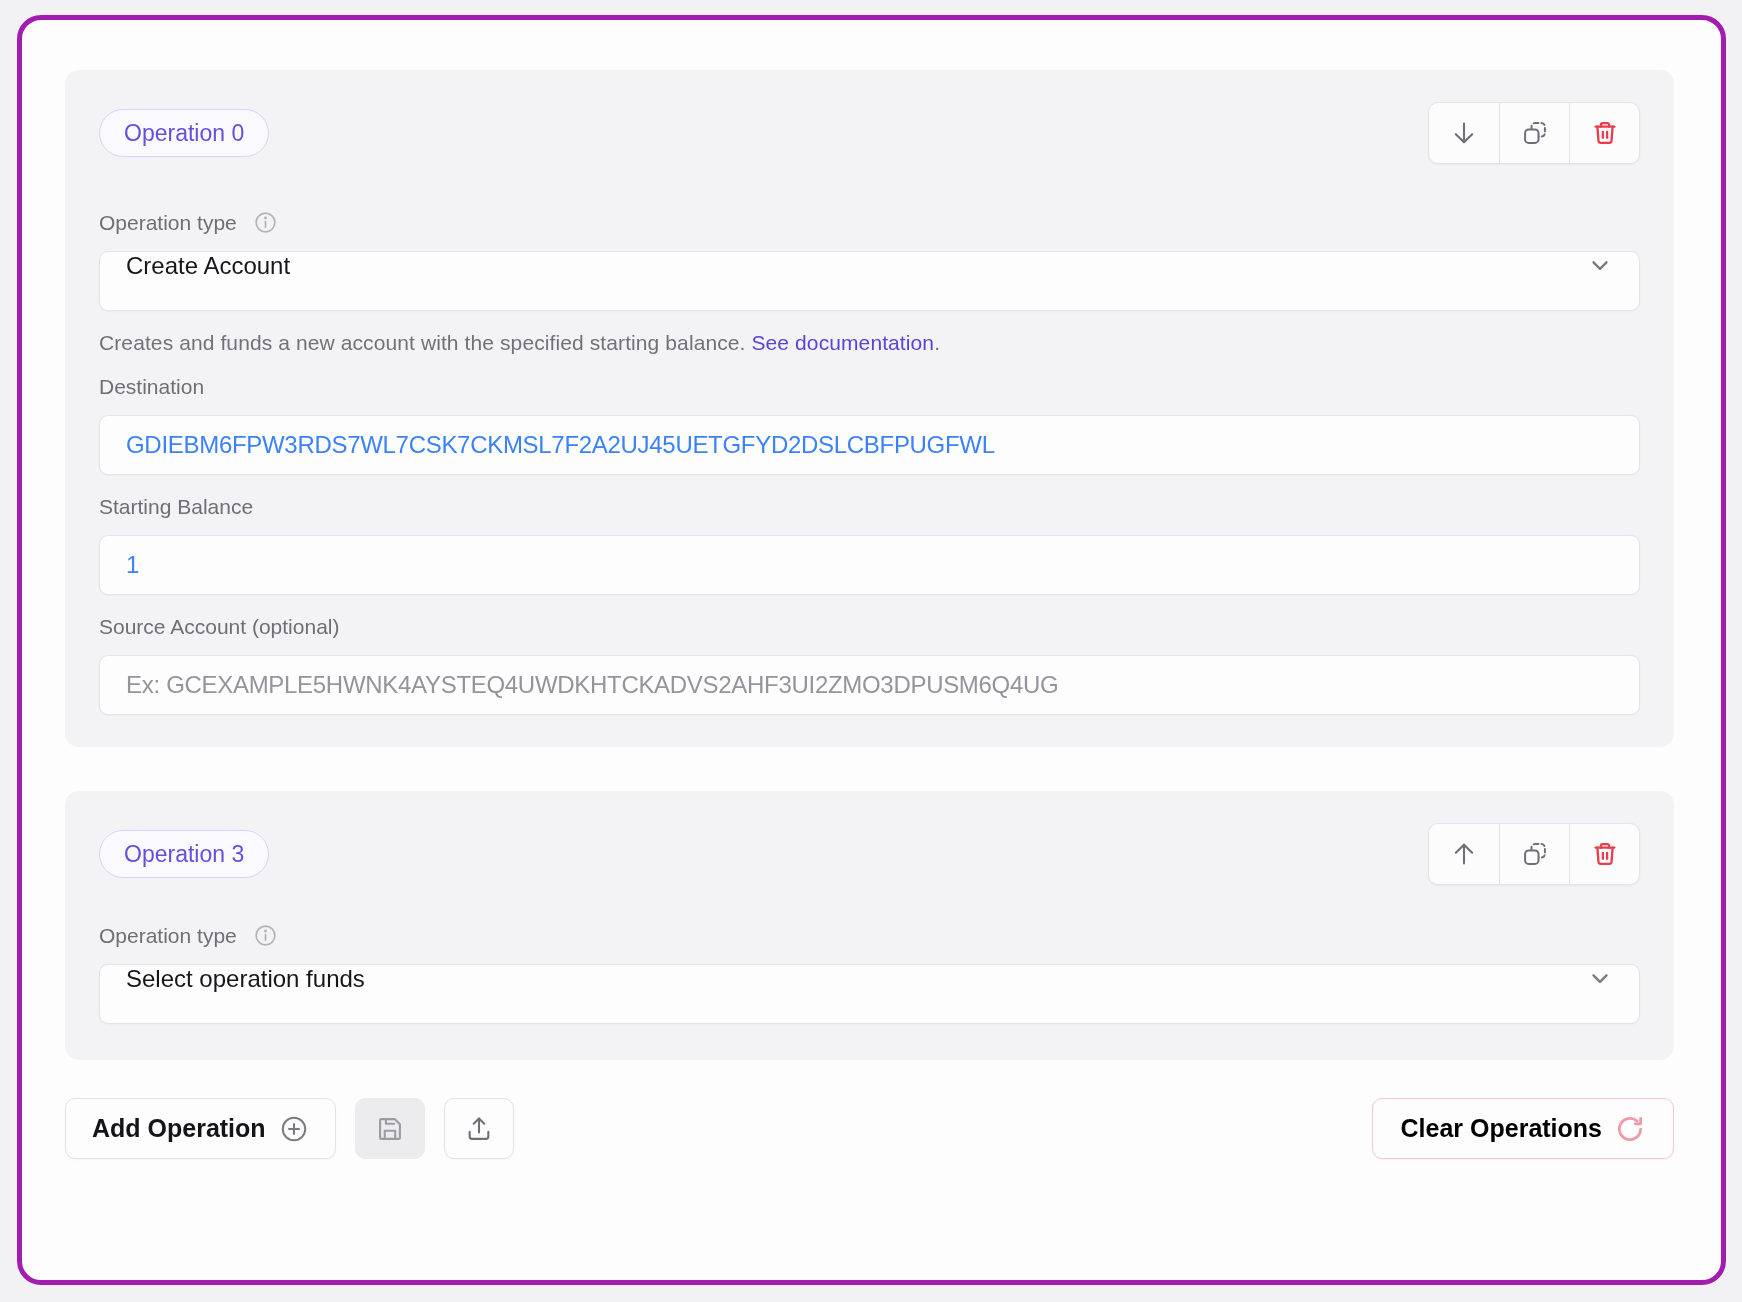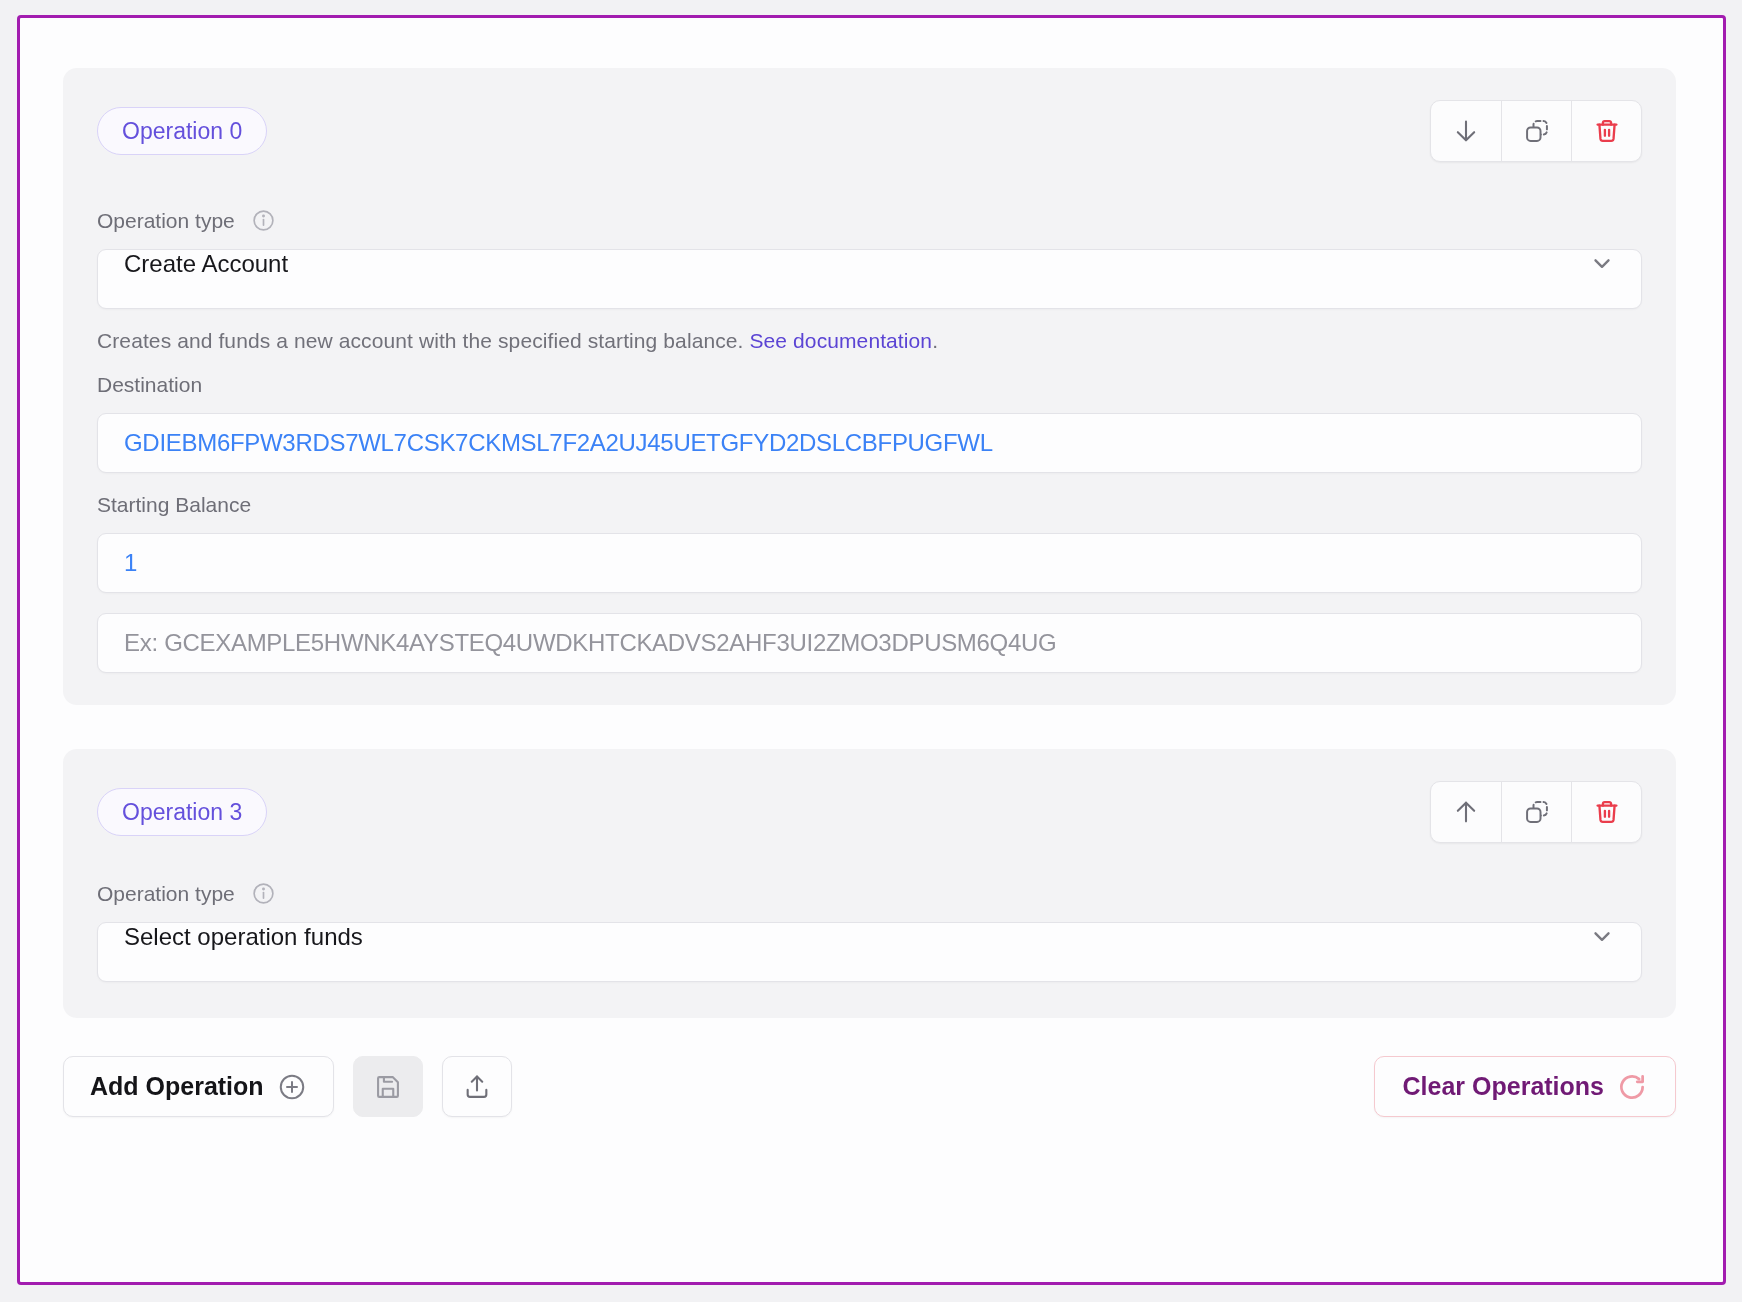--- a/index.html
+++ b/index.html
@@ -6,22 +6,22 @@
   html, body { width: 1742px; height: 1302px; }
   body {
     background: #f2f2f4;
     font-family: "Liberation Sans", "DejaVu Sans", sans-serif;
     color: #16161a;
   }
   .outer-card {
     position: absolute;
     left: 17px; top: 15px; right: 16px; bottom: 17px;
     background: #fdfdfe;
-    border: 3px solid #a21caf;
-    border-radius: 4px;
+    border: 5px solid #a21caf;
+    border-radius: 24px;
     padding: 50px 47px 46px 43px;
   }
   .op-card {
     background: #f3f3f5;
     border-radius: 14px;
     padding: 32px 34px;
     margin-bottom: 44px;
   }
   .op-header {
     display: flex;
@@ -138,21 +138,21 @@
     font-size: 25px;
     font-weight: 700;
     color: #141418;
   }
   .btn-icon { width: 70px; }
   .btn-save { background: #ececee; border-color: #ececee; box-shadow: none; }
   .btn-clear {
     padding: 0 28px;
     font-size: 25px;
     font-weight: 700;
-    color: #701a75;
+    color: #000000;
     border-color: #f5c9cf;
     justify-content: space-between;
   }
   svg { display: block; }
 </style>
 </head>
 <body>
 
 <div class="outer-card">
 
@@ -218,20 +218,23 @@
     </div>
 
     <div class="field-group">
       <div class="label-row">
         <span class="field-label">Starting Balance</span>
       </div>
       <input class="text-input" type="text" value="1" style="">
     </div>
 
     <div class="field-group">
+      <div class="label-row">
+        <span class="field-label">Source Account (optional)</span>
+      </div>
       <input class="text-input" type="text" placeholder="Ex: GCEXAMPLE5HWNK4AYSTEQ4UWDKHTCKADVS2AHF3UI2ZMO3DPUSM6Q4UG" style="">
     </div>
   </section>
 
   <section class="op-card compact">
     <div class="op-header">
       <span class="badge">Operation 3</span>
       <div class="icon-group">
         <button>
           <span>

